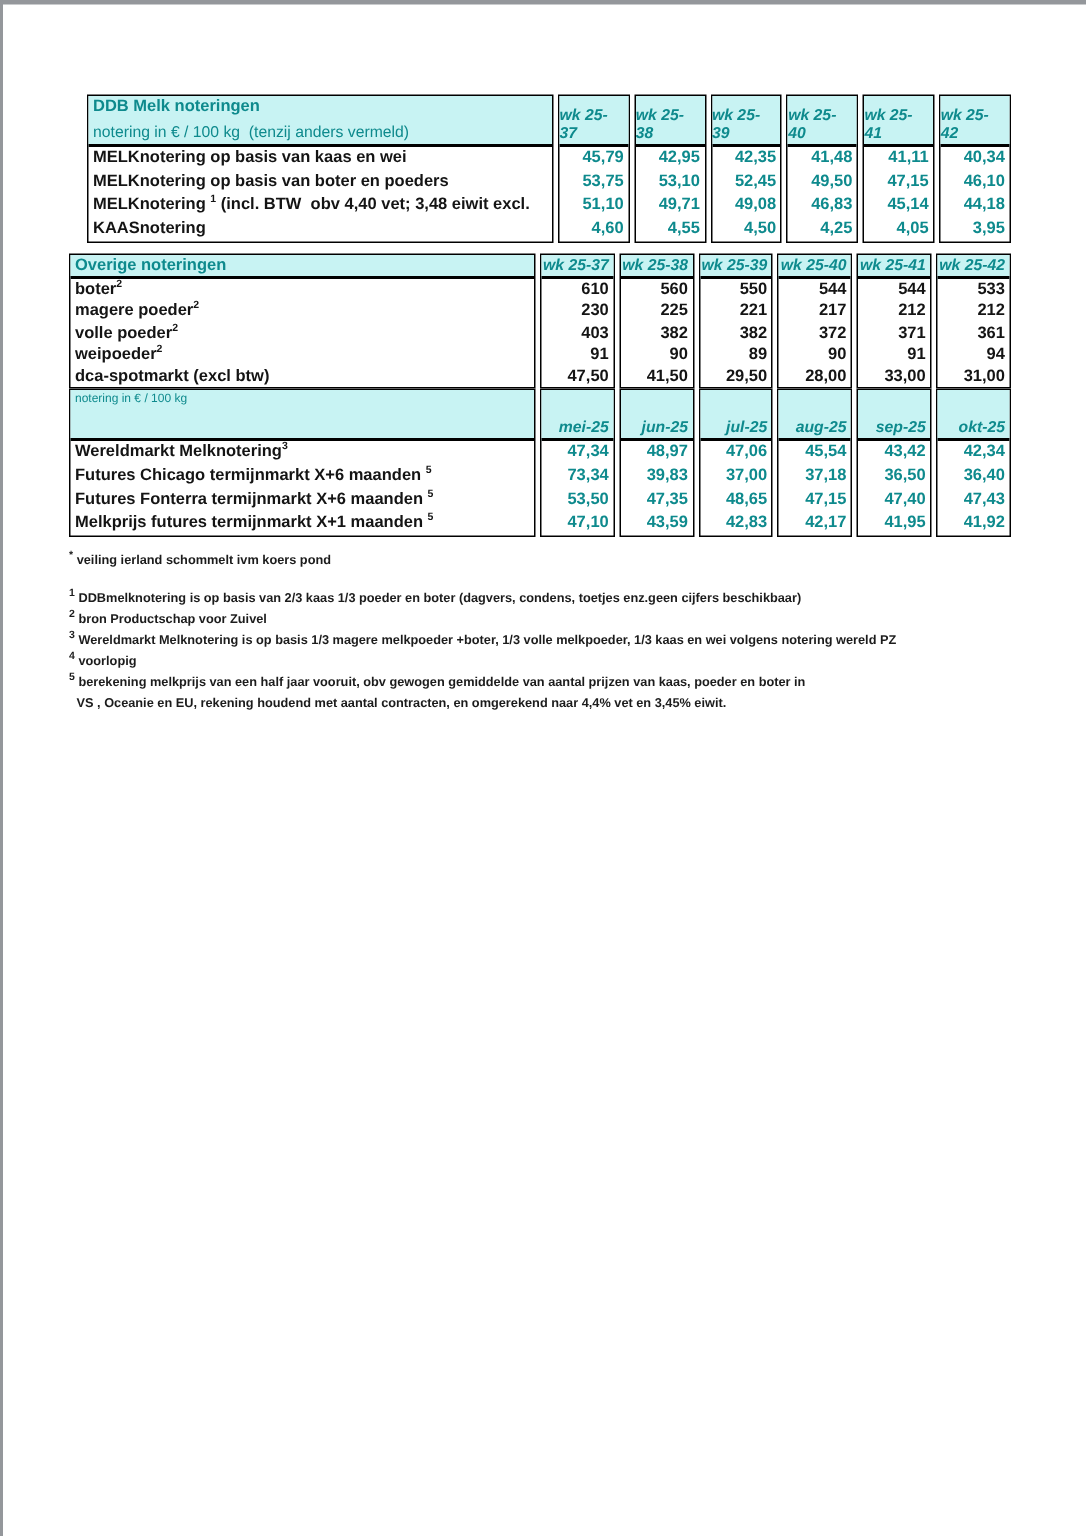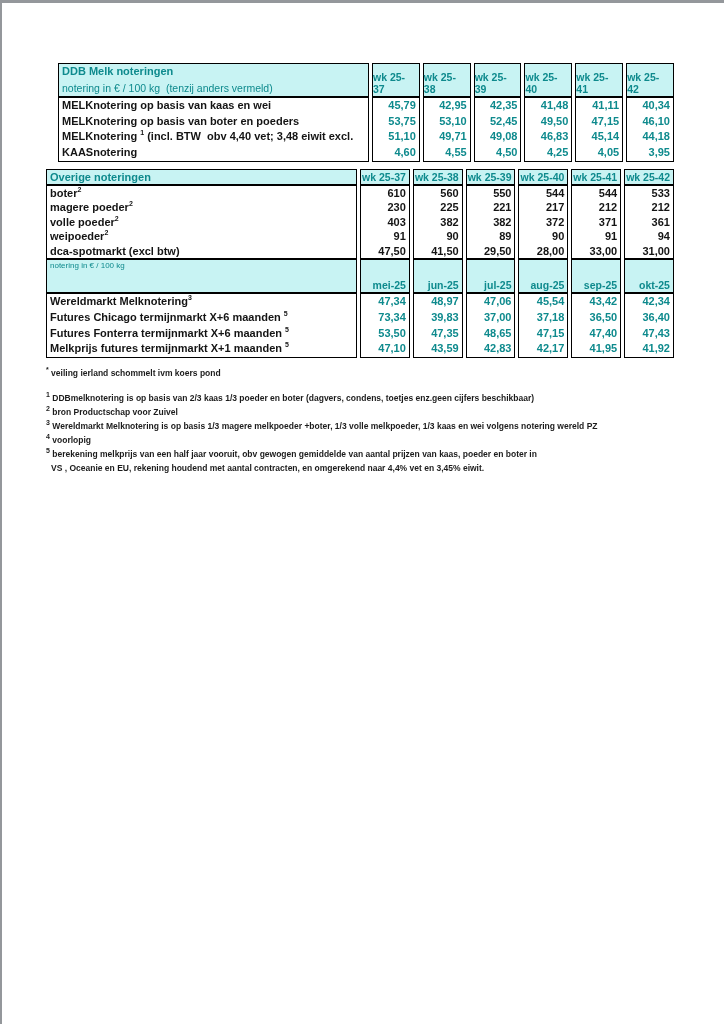--- a/index.html
+++ b/index.html
@@ -22,21 +22,21 @@
   .ntable.t2{border-radius:16px;}
   .ntable.t3{margin-bottom:7px;}
   .col{border:1.5px solid var(--border);box-sizing:border-box;background:#ffffff;display:flex;flex-direction:column;}
   .labelcol{flex:0 0 311px;width:311px;}
   .datacol{flex:1 1 0;min-width:0;}
   .head{background:var(--hdrbg);border-bottom:2px solid var(--border);box-sizing:border-box;flex:0 0 auto;}
   .head-2{height:34px;}
   .head-1{height:16px;}
   .labelhead{display:flex;flex-direction:column;justify-content:space-between;padding:1px 2px 1px 3px;}
   .datahead{display:flex;align-items:flex-end;justify-content:flex-end;
-    padding:0 3px 1px 0;color:var(--teal);font-weight:bold;font-size:10.5px;line-height:12px;}
+    padding:0 3px 1px 0;color:var(--teal);font-weight:bold;font-size:10.5px;line-height:12px;font-style:italic;}
   .tbl-title{color:var(--teal);font-weight:bold;font-size:11px;line-height:13px;white-space:pre;}
   .tbl-subtitle{color:var(--teal);font-weight:normal;font-size:10.5px;line-height:13px;white-space:pre;}
   section[data-table-index="2"] .tbl-subtitle{font-size:8px;line-height:10px;}
   .cell{height:15.7px;line-height:15.7px;font-size:11px;font-weight:bold;box-sizing:border-box;overflow:hidden;}
   section[data-table-index="1"] .cell{height:14.5px;line-height:14.5px;}
   .labelcell{color:var(--black);padding-left:3px;white-space:pre;}
   .datacell{text-align:right;padding-right:3px;color:var(--teal);font-variant-numeric:tabular-nums;}
   .vals-black .datacell{color:var(--black);}
   sup.lbl-sup{font-size:7px;line-height:0;vertical-align:super;}
   .footnotes{margin-top:8px;color:#1c1c1c;font-weight:bold;font-size:8.5px;}

